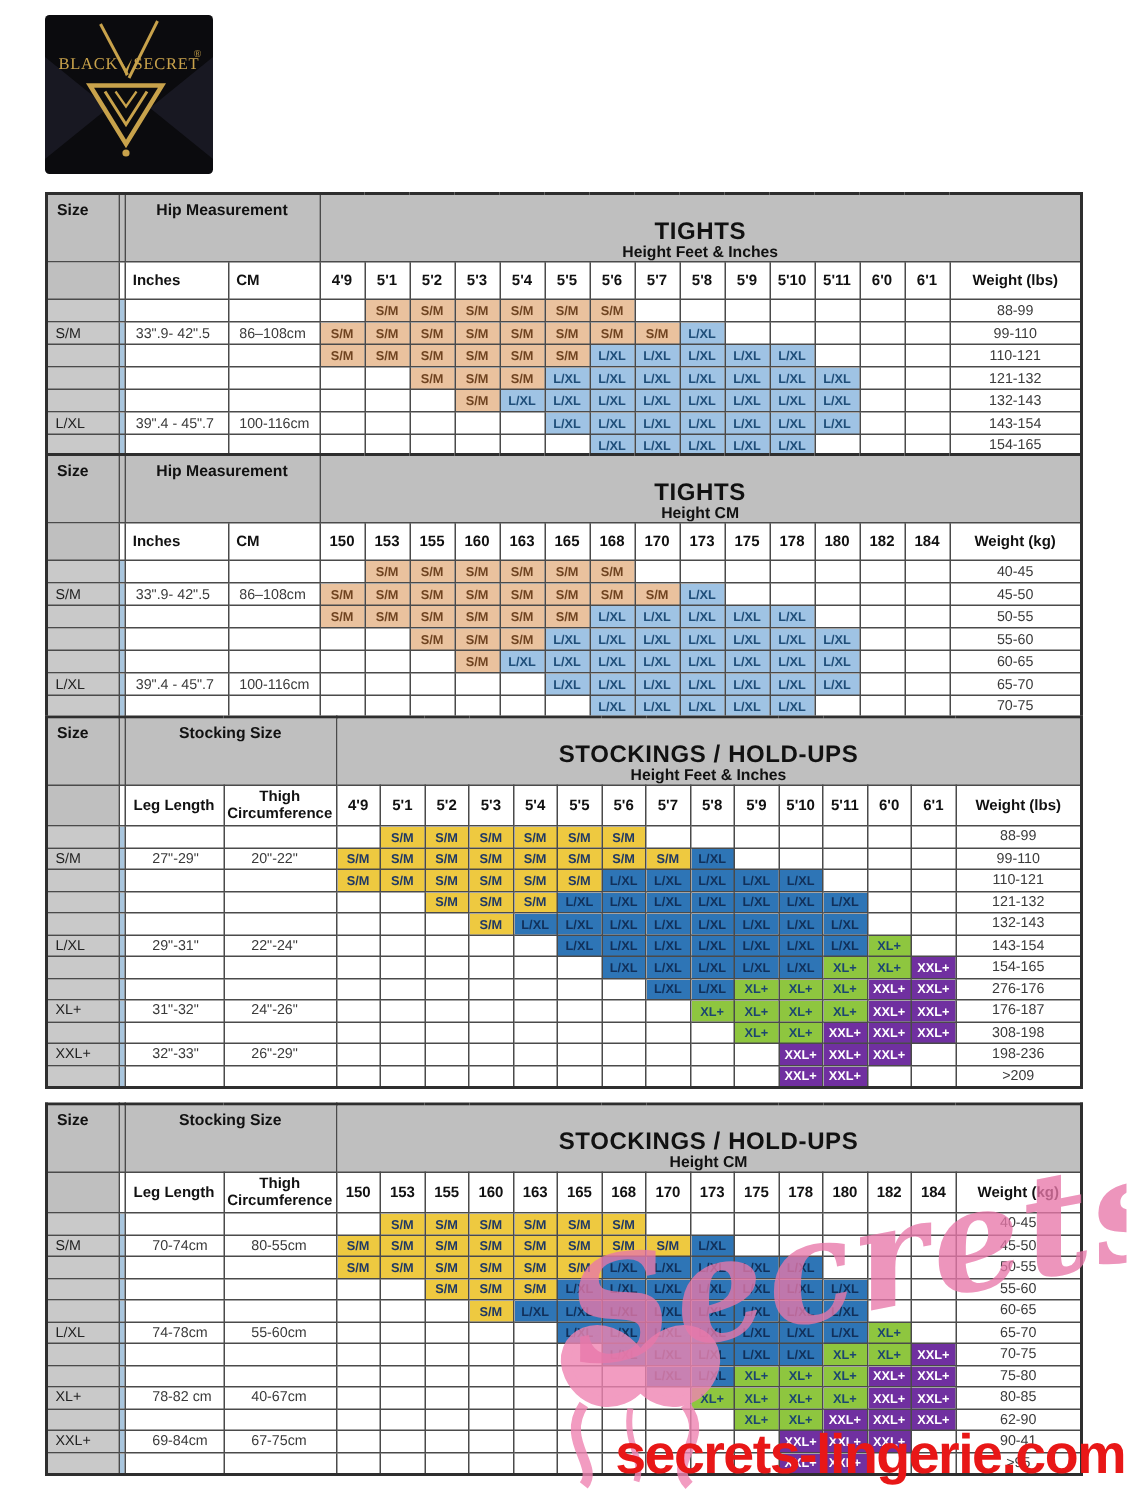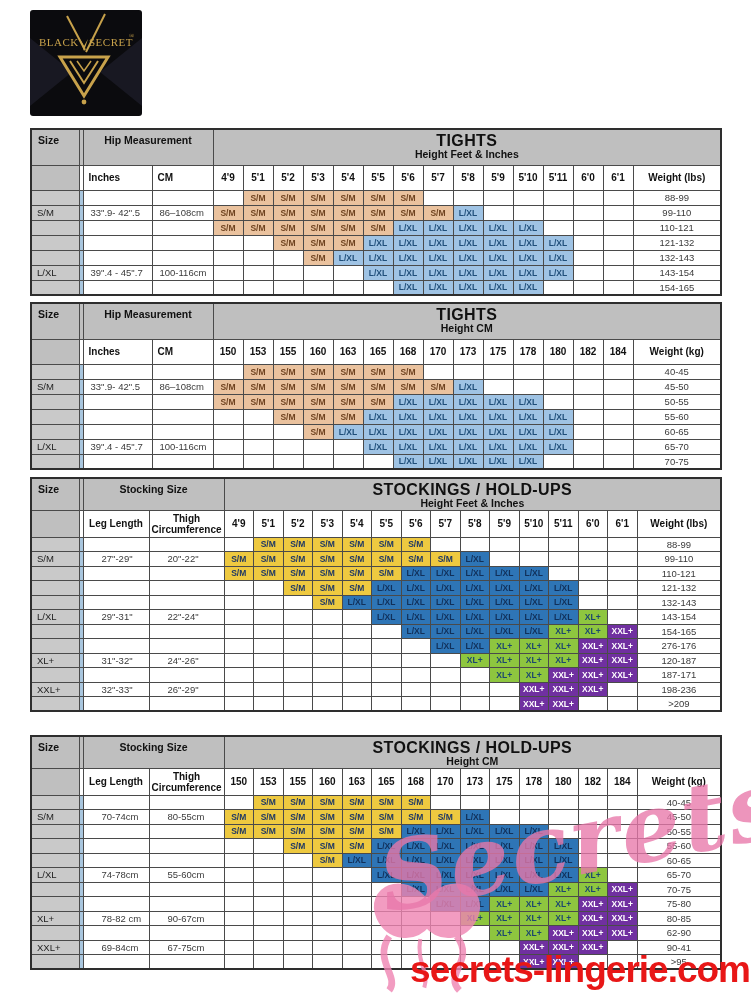--- a/index.html
+++ b/index.html
@@ -8,21 +8,21 @@
     font-family:"Liberation Sans", sans-serif;overflow:hidden;
   }
   
   #logo{position:absolute;left:30px;top:10px;width:112px;height:106px;}
   
   table.sc{border-collapse:collapse;table-layout:fixed;position:absolute;left:30px;width:690px;background:#fff;border:2px solid #2e2e2e;}
   .sc th,.sc td{border:1px solid #4a4a4a;padding:0;overflow:hidden;white-space:nowrap;vertical-align:middle;}
   .sc .h1 th{background:#bfbfbf;}
   .sc .corner{font-size:10.5px;font-weight:bold;text-align:left;vertical-align:top;padding:4px 0 0 6px;color:#111;}
   .sc .group{font-size:10.5px;font-weight:bold;text-align:center;vertical-align:top;padding-top:4px;color:#111;}
-  .sc .main{vertical-align:top;padding-top:2px;}
+  .sc .main{vertical-align:top;padding-top:16px;}
   .sc .title{font-size:16px;font-weight:bold;text-align:center;letter-spacing:.4px;color:#111;line-height:17px;}
   .sc .subtitle{font-size:10.5px;font-weight:bold;text-align:center;color:#111;line-height:11px;}
   .sc .h2 th{background:#ffffff;font-weight:bold;font-size:10px;color:#111;}
   .sc .h2 .cornersub{background:#bfbfbf;}
   .sc th.strip1{background:#bfbfbf;}
   .sc .strip{background:#a9c6de;}
   .sc .c1h,.sc .c2h{text-align:left;padding-left:5px;}
   .stk .c1h,.stk .c2h{text-align:center;padding-left:0;white-space:normal;font-size:9.5px;line-height:11px;}
   .sc .hh{text-align:center;}
   .sc .wh{font-size:10.5px;}
@@ -718,42 +718,42 @@
             <td></td>
             <td></td>
             <td></td>
             <td></td>
             <td class="xl">XL+</td>
             <td class="xl">XL+</td>
             <td class="xl">XL+</td>
             <td class="xl">XL+</td>
             <td class="xxl">XXL+</td>
             <td class="xxl">XXL+</td>
-            <td class="wt">120-187</td>
-          </tr>
-          <tr>
-            <td class="sz"></td>
-            <td class="strip"></td>
-            <td class="c1"></td>
-            <td class="c2"></td>
-            <td></td>
-            <td></td>
-            <td></td>
-            <td></td>
-            <td></td>
-            <td></td>
-            <td></td>
-            <td></td>
-            <td></td>
-            <td class="xl">XL+</td>
-            <td class="xl">XL+</td>
-            <td class="xxl">XXL+</td>
-            <td class="xxl">XXL+</td>
-            <td class="xxl">XXL+</td>
-            <td class="wt">187-171</td>
+            <td class="wt">176-187</td>
+          </tr>
+          <tr>
+            <td class="sz"></td>
+            <td class="strip"></td>
+            <td class="c1"></td>
+            <td class="c2"></td>
+            <td></td>
+            <td></td>
+            <td></td>
+            <td></td>
+            <td></td>
+            <td></td>
+            <td></td>
+            <td></td>
+            <td></td>
+            <td class="xl">XL+</td>
+            <td class="xl">XL+</td>
+            <td class="xxl">XXL+</td>
+            <td class="xxl">XXL+</td>
+            <td class="xxl">XXL+</td>
+            <td class="wt">308-198</td>
           </tr>
           <tr>
             <td class="sz">XXL+</td>
             <td class="strip"></td>
             <td class="c1">32"-33"</td>
             <td class="c2">26"-29"</td>
             <td></td>
             <td></td>
             <td></td>
             <td></td>
@@ -1012,21 +1012,21 @@
             <td class="xl">XL+</td>
             <td class="xl">XL+</td>
             <td class="xxl">XXL+</td>
             <td class="xxl">XXL+</td>
             <td class="wt">75-80</td>
           </tr>
           <tr>
             <td class="sz">XL+</td>
             <td class="strip"></td>
             <td class="c1">78-82 cm</td>
-            <td class="c2">90-67cm</td>
+            <td class="c2">40-67cm</td>
             <td></td>
             <td></td>
             <td></td>
             <td></td>
             <td></td>
             <td></td>
             <td></td>
             <td></td>
             <td class="xl">XL+</td>
             <td class="xl">XL+</td>

